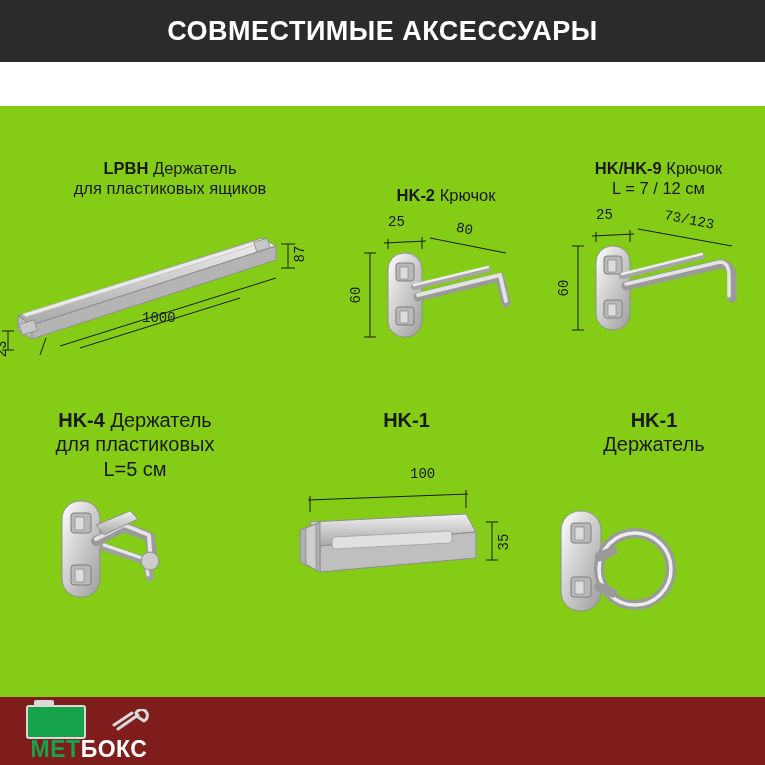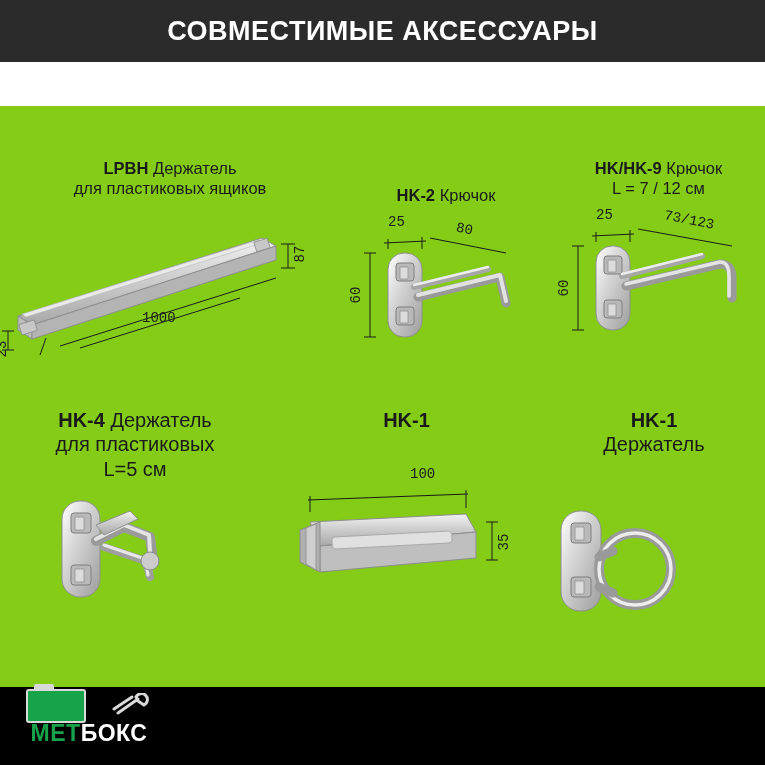--- a/index.html
+++ b/index.html
@@ -84,24 +84,24 @@
   .dim-v {
     transform: rotate(-90deg);
     transform-origin: center center;
   }
   
   .footer {
     position: absolute;
     left: 0;
     bottom: 0;
     width: 765px;
-    height: 78px;
-    background: #000000;
-    display: flex;
-    align-items: flex-start;
+    height: 68px;
+    background: #7f1d1d;
+    display: flex;
+    align-items: flex-end;
   }
   .logo {
     margin-left: 8px;
     width: 160px;
     height: 62px;
     position: relative;
     display: flex;
     align-items: center;
     justify-content: center;
   }

